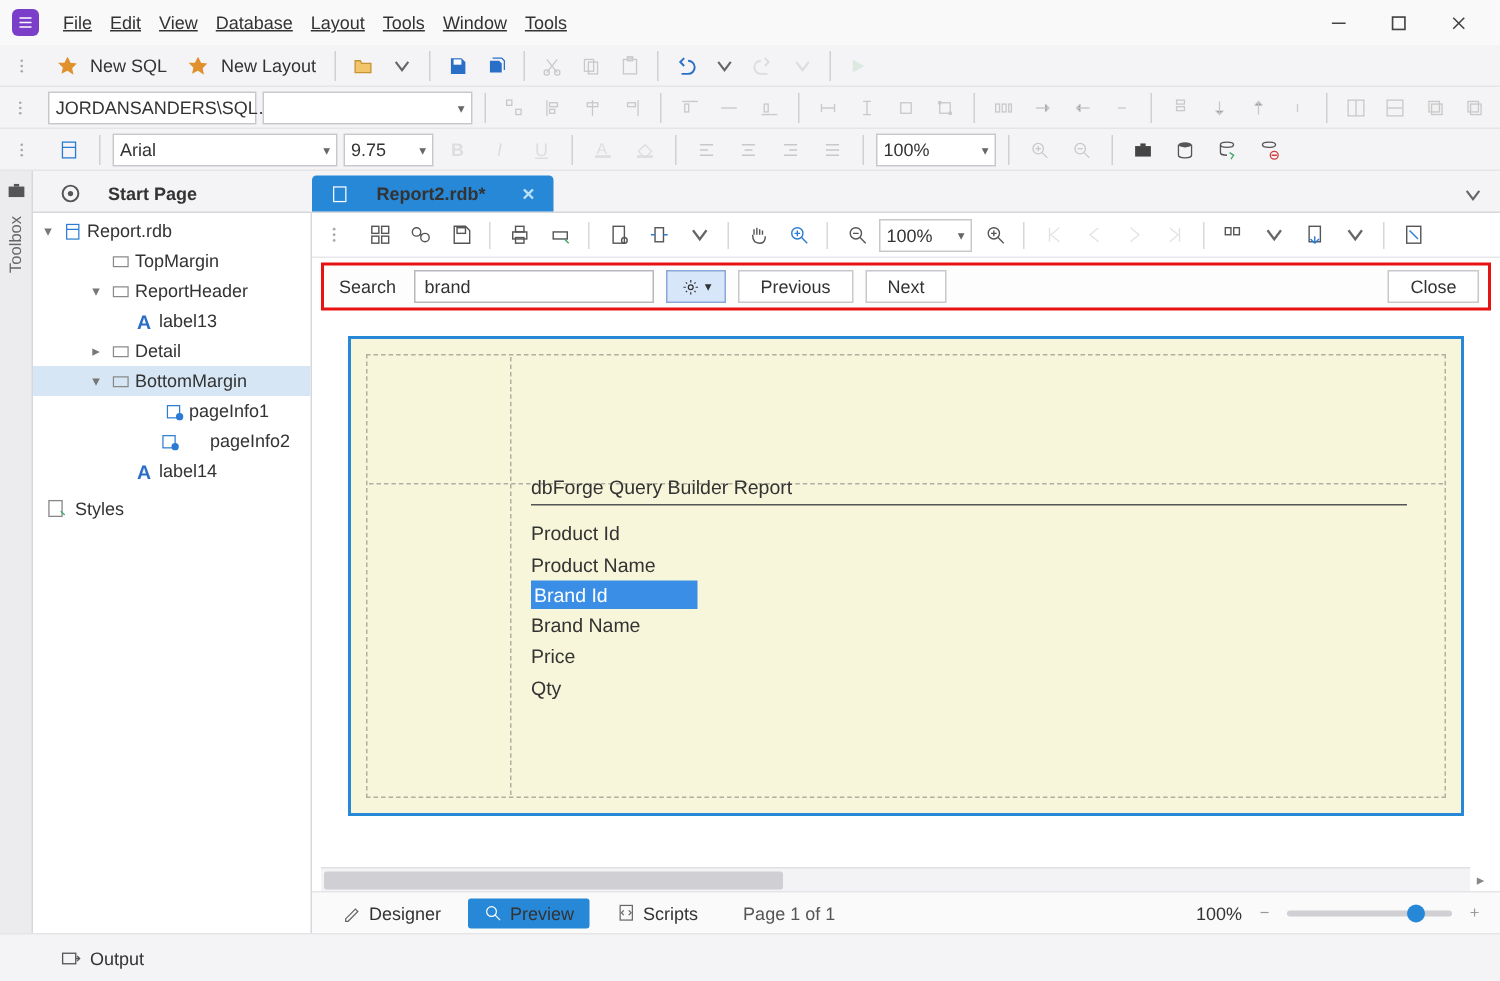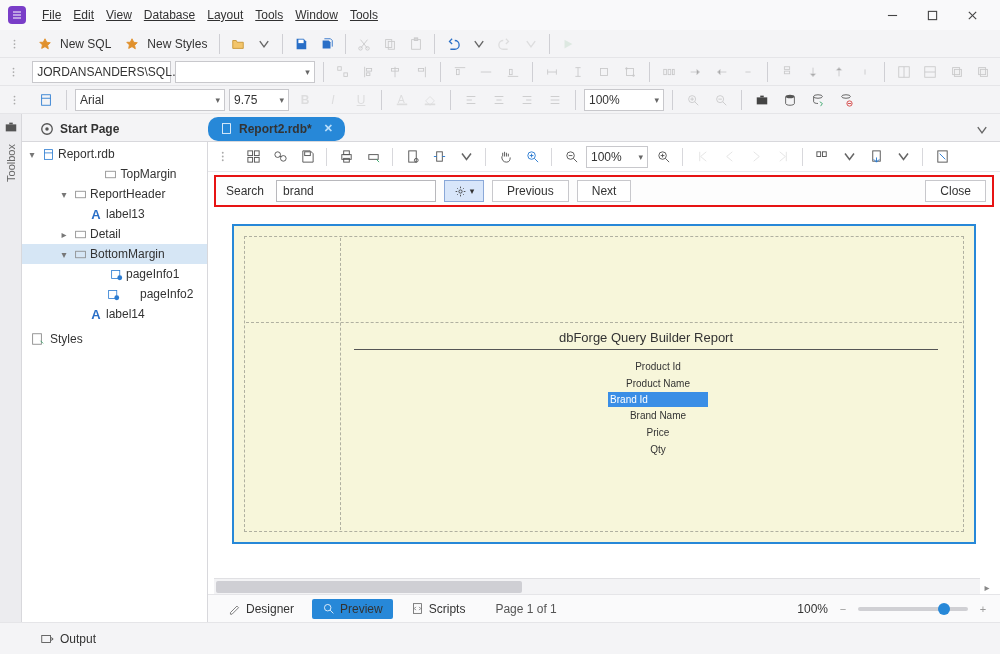--- a/index.html
+++ b/index.html
@@ -24,24 +24,24 @@
 .text-btn { display:flex;align-items:center;gap:8px;padding:2px 6px;height:22px;}
 .text-btn svg{width:14px;height:14px;}
 .combo { height:22px; border:1px solid #c8c8cc; background:#fff; display:flex;align-items:center;padding:0 4px; min-width:60px;}
 .combo .arrow{margin-left:auto;font-size:9px;color:#666;}
 
 
 .row2 { height:28px; display:flex;align-items:center;padding:0 6px;gap:4px;border-bottom:1px solid #e5e5e8;background:#f4f4f6;}
 
 
 .tabrow { height:28px; display:flex;align-items:flex-end;padding:0 6px;background:#f4f4f6;border-bottom:1px solid #d8d8dc;}
-.tab { padding:5px 12px;display:flex;align-items:flex-start;gap:6px;border-radius:3px 3px 0 0;}
+.tab { padding:5px 12px;display:flex;align-items:flex-end;gap:18px;border-radius:3px 3px 0 0;}
 .tab.start { color:#333; font-weight:600;}
 .tab.start svg{width:14px;height:14px;}
-.tab.active { background:#2788d8;color:#fff;font-weight:600;border-radius:10px;}
+.tab.active { background:#2788d8;color:#fff;font-weight:600;}
 .tab.active .close-x{color:#bde0fb;margin-left:6px;font-size:11px;}
 .tab.active svg{width:13px;height:13px;}
 
 
 .main { position:absolute; top:114px; left:0; right:0; bottom:32px; display:flex; }
 .side-rail { width:22px; background:#ececef; border-right:1px solid #d8d8dc; display:flex;flex-direction:column;align-items:center;padding-top:6px;gap:6px;}
 .side-rail .vlabel { writing-mode:vertical-rl; transform:rotate(180deg); font-size:11px; color:#666; padding:4px 0;}
 .side-rail svg{width:14px;height:14px;}
 
 .tree-panel { width:186px; background:#fff; border-right:1px solid #d8d8dc; position:relative;}
@@ -67,23 +67,23 @@
 .gear-dd{border:1px solid #8aa8d8;background:#d8e6fa;height:22px;width:40px;display:flex;align-items:center;justify-content:center;gap:3px;}
 .gear-dd svg{width:13px;height:13px;}
 .sb-btn{border:1px solid #c8c8cc;background:#fff;height:22px;padding:0 14px;display:flex;align-items:center;}
 .sb-spacer{flex:1;}
 
 .doc-scroll{flex:1;overflow:hidden;position:relative;background:#fff;}
 .doc-page{position:absolute;left:24px;top:14px;right:24px;height:320px;border:2px solid #2788d8;background:#f7f6da;}
 .doc-page::before{content:"";position:absolute;inset:10px;border:1px dashed #b0b0a0;}
 .col-divide{position:absolute;left:106px;top:12px;bottom:12px;border-left:1px dashed #b0b0a0;}
 .row-divide{position:absolute;left:12px;right:12px;top:96px;border-top:1px dashed #b0b0a0;}
-.rpt-content{position:absolute;left:120px;top:104px;right:36px;text-align:center;}
+.rpt-content{position:absolute;left:120px;top:91px;right:36px;}
 .rpt-title{font-size:13px;padding-bottom:4px;border-bottom:1px solid #555;margin-bottom:8px;}
-.rpt-line{font-size:10px;padding:3px 0;margin-left:24px;}
+.rpt-line{font-size:13px;padding:3px 0;}
 .rpt-line.hlt{background:#3a8ee6;color:#fff;display:inline-block;padding:2px 60px 2px 2px;}
 
 .hscroll{height:16px;background:#f3f3f5;border-top:1px solid #e0e0e3;position:relative;margin:0 20px 0 6px;}
 .hscroll .thumb{position:absolute;left:2px;top:2px;height:12px;width:40%;background:#cfcfd4;border-radius:2px;}
 .hscroll .arrow-r{position:absolute;right:-14px;top:0;width:14px;height:16px;display:flex;align-items:center;justify-content:center;color:#888;font-size:10px;}
 
 .bottom-tabs{height:28px;display:flex;align-items:center;padding:0 10px;gap:8px;border-top:1px solid #e5e5e8;background:#fafafb;}
 .btab{display:flex;align-items:center;gap:5px;padding:3px 10px;border-radius:2px;}
 .btab.active{background:#2788d8;color:#fff;}
 .btab svg{width:13px;height:13px;}
@@ -147,21 +147,21 @@
   <div class="text-btn">
     <svg class="ic-orange" viewBox="0 0 16 16">
         <path d="M8 2l2 4 4 .5-3 3 .8 4L8 11l-3.8 2 .8-4-3-3L6 6z" fill="#f5b547" stroke="#d8962a"></path>
       </svg>
     <span>New SQL</span>
   </div>
   <div class="text-btn">
     <svg class="ic-orange" viewBox="0 0 16 16">
         <path d="M8 2l2 4 4 .5-3 3 .8 4L8 11l-3.8 2 .8-4-3-3L6 6z" fill="#f5b547" stroke="#d8962a"></path>
       </svg>
-    <span>New Styles</span>
+    <span>New Layout</span>
   </div>
   <div class="tsep"></div>
   <div class="tbtn">
       <svg viewBox="0 0 16 16">
         <path d="M2 4h4l1 2h7v7H2z" fill="#f3c56b" stroke="#c79334"></path>
       </svg>
     </div>
   <div class="tbtn">
       <svg viewBox="0 0 10 10">
         <path d="M2 3l3 4 3-4" stroke="#666" fill="none"></path>
@@ -531,21 +531,21 @@
           <span class="tw">▾</span>
           <span class="ticon">
               <svg viewBox="0 0 16 16">
                 <rect x="3" y="2" width="10" height="12" stroke="#2a7bd1" fill="none"></rect>
                 <line x1="3" y1="6" x2="13" y2="6" stroke="#2a7bd1"></line>
               </svg>
             </span>
           <span>Report.rdb</span>
         </div>
         <div id="tree-rows">
-            <div class="tree-row" style="padding-left: 36px; justify-content: center;">
+            <div class="tree-row" style="padding-left: 36px;">
               <span class="tw"></span>
               <span class="ticon">
                 <svg viewBox="0 0 16 16">
                   <rect x="2" y="4" width="12" height="8" stroke="#888" fill="none"></rect>
                 </svg>
               </span>
               <span>TopMargin</span>
             </div>
             <div class="tree-row" style="padding-left: 36px;">
               <span class="tw">▾</span>

